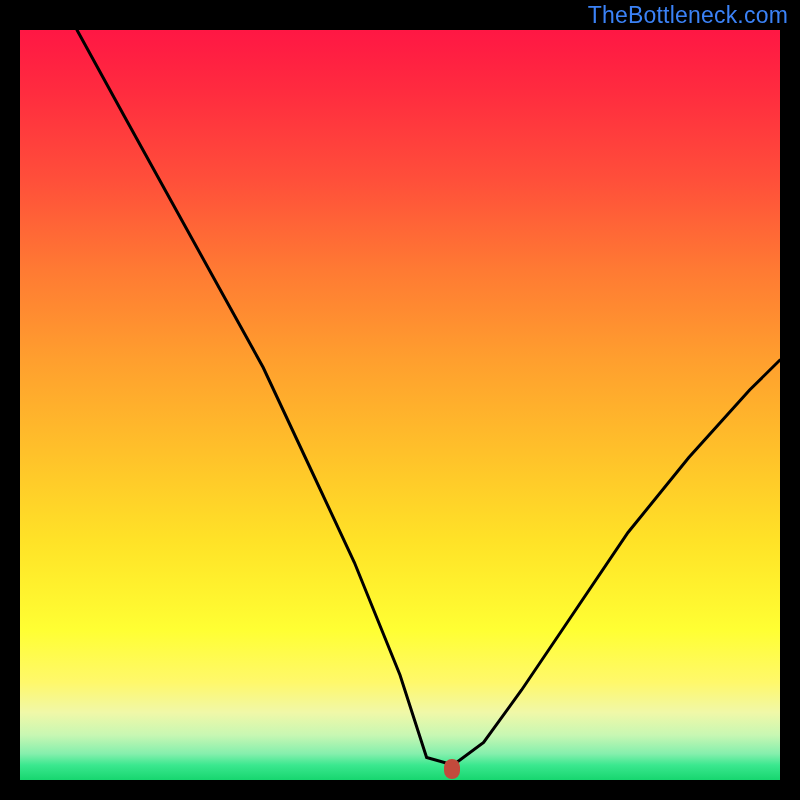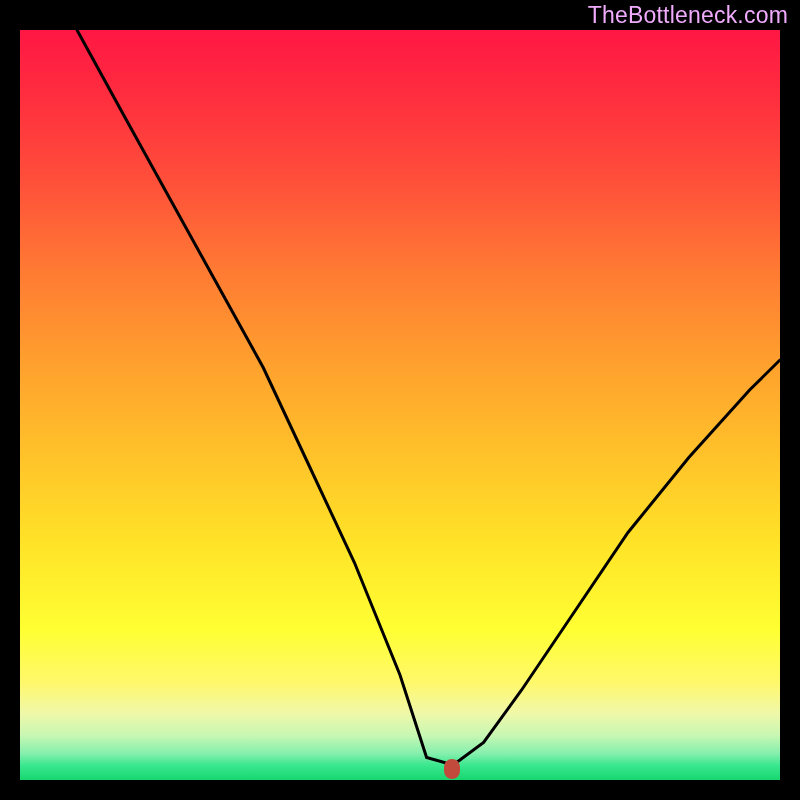--- a/index.html
+++ b/index.html
@@ -14,21 +14,21 @@
   .frame {
     position: relative;
     width: 800px;
     height: 800px;
     background: #000;
   }
   .watermark {
     position: absolute;
     top: 2px;
     right: 12px;
-    color: #f0abfc;
+    color: #3b82f6;
     font-size: 23px;
     font-weight: 500;
     letter-spacing: 0.2px;
     user-select: none;
   }
   .plot-area {
     position: absolute;
     left: 20px;
     top: 30px;
     width: 760px;

